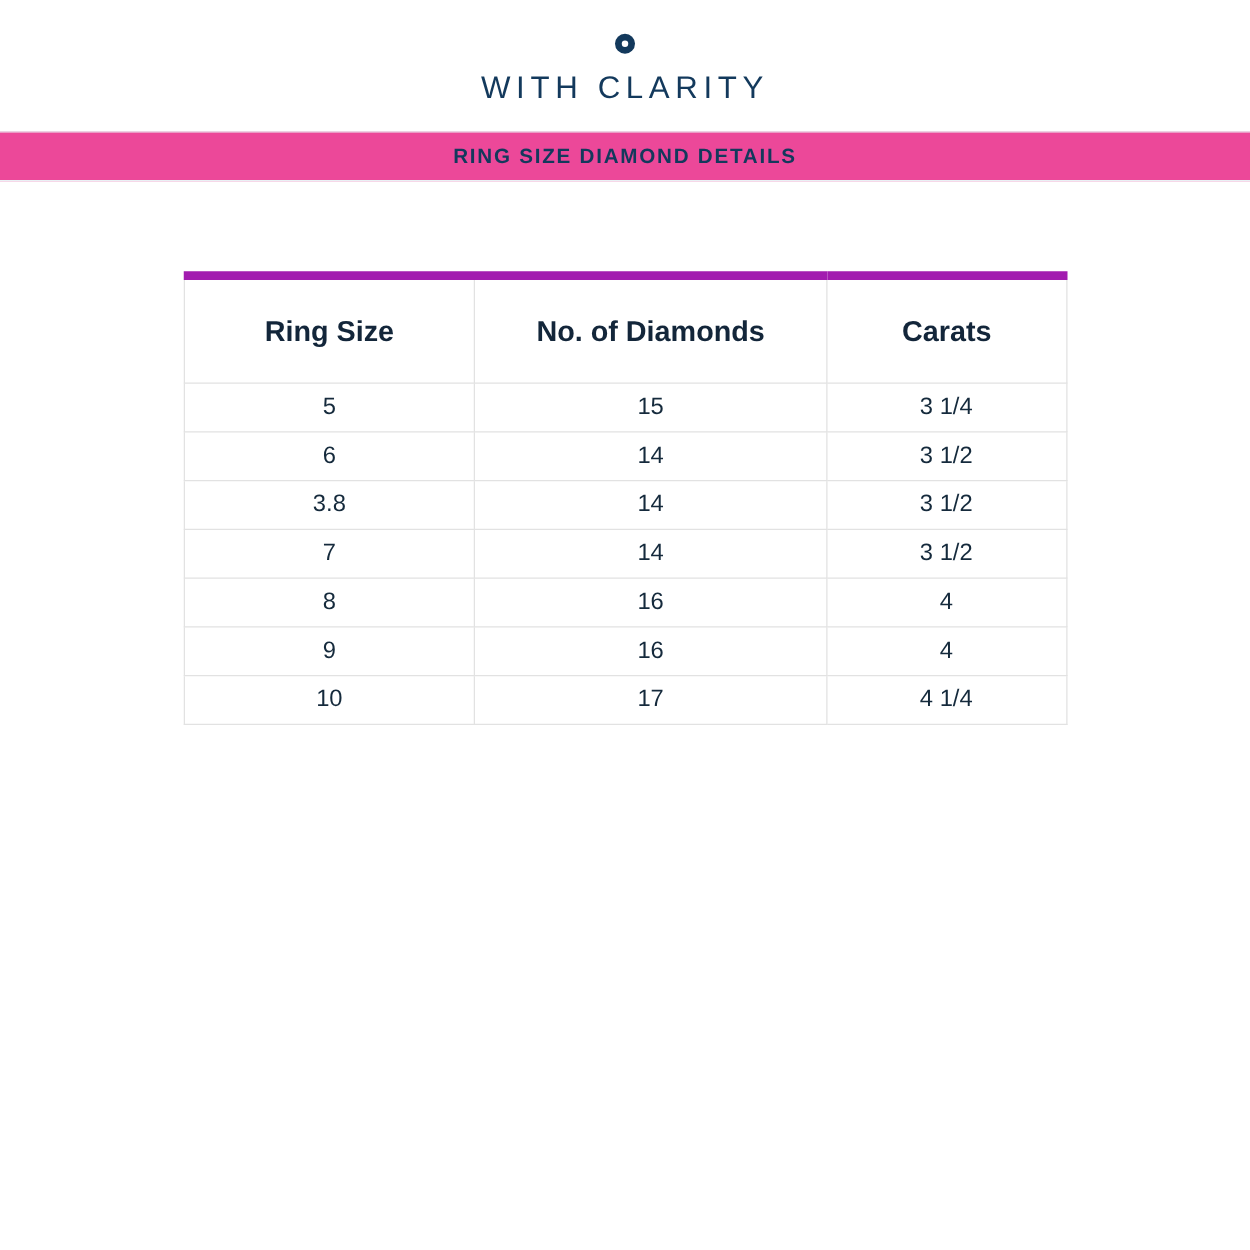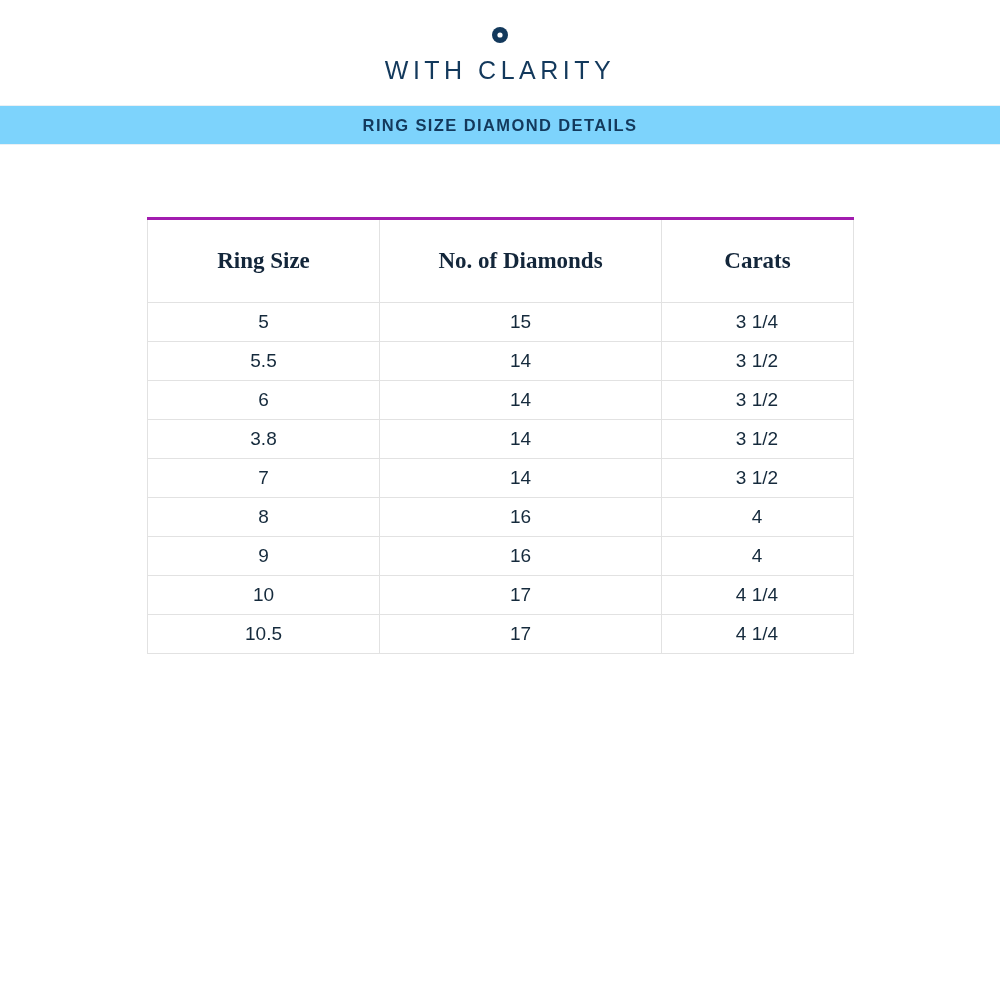--- a/index.html
+++ b/index.html
@@ -37,21 +37,21 @@
     font-size: 25px;
     letter-spacing: 4.5px;
     color: #13395c;
     font-weight: 400;
   }
 
   
   .subheader {
     margin-top: 20px;
     height: 38px;
-    background: #7dd3fc;
+    background: #ec4899;
     border-top: 1px solid #eaf0f4;
     border-bottom: 1px solid #eaf0f4;
     display: flex;
     align-items: center;
     justify-content: center;
   }
 
   .subheader-title {
     font-size: 16.5px;
     letter-spacing: 1.4px;
@@ -76,22 +76,21 @@
     border: 1px solid #e2e2e2;
     text-align: center;
     color: #152a3c;
   }
 
   table.size-table th {
     font-size: 23px;
     font-weight: 700;
     height: 80px;
     color: #13263a;
-    border-top: 3px solid #a21caf;
-    font-family: Liberation Serif, serif;
+    border-top: 7px solid #a21caf;
   }
 
   table.size-table td {
     font-size: 19px;
     height: 36px;
     font-weight: 400;
   }
 
   col.c1 { width: 232px; }
   col.c2 { width: 282px; }
@@ -134,25 +133,20 @@
           <th>Carats</th>
         </tr>
       </thead>
       <tbody id="table-body">
           <tr>
             <td>5</td>
             <td>15</td>
             <td class="carats">3 1/4</td>
           </tr>
           <tr>
-            <td>5.5</td>
-            <td>14</td>
-            <td class="carats">3 1/2</td>
-          </tr>
-          <tr>
             <td>6</td>
             <td>14</td>
             <td class="carats">3 1/2</td>
           </tr>
           <tr>
             <td>3.8</td>
             <td>14</td>
             <td class="carats">3 1/2</td>
           </tr>
           <tr>
@@ -168,22 +162,17 @@
           <tr>
             <td>9</td>
             <td>16</td>
             <td class="carats">4</td>
           </tr>
           <tr>
             <td>10</td>
             <td>17</td>
             <td class="carats">4 1/4</td>
           </tr>
-          <tr>
-            <td>10.5</td>
-            <td>17</td>
-            <td class="carats">4 1/4</td>
-          </tr>
         </tbody>
     </table>
   </div>
 
 </div>
 
 </body></html>

